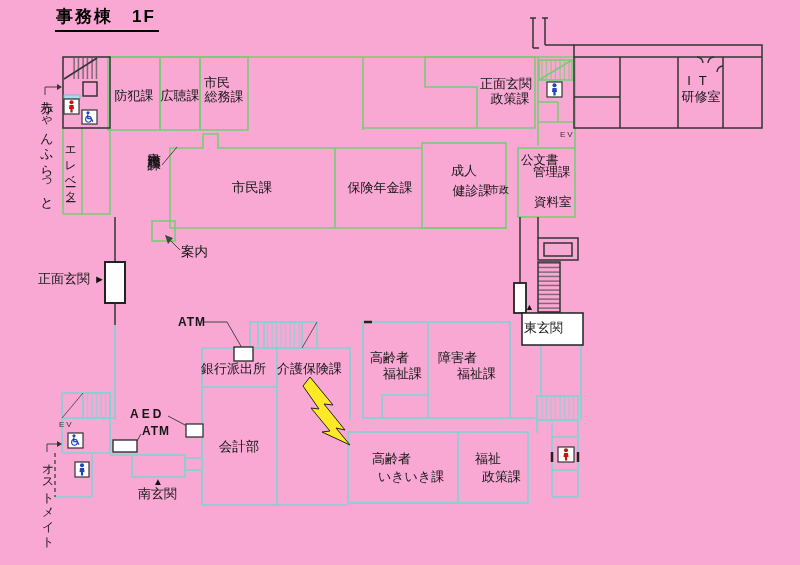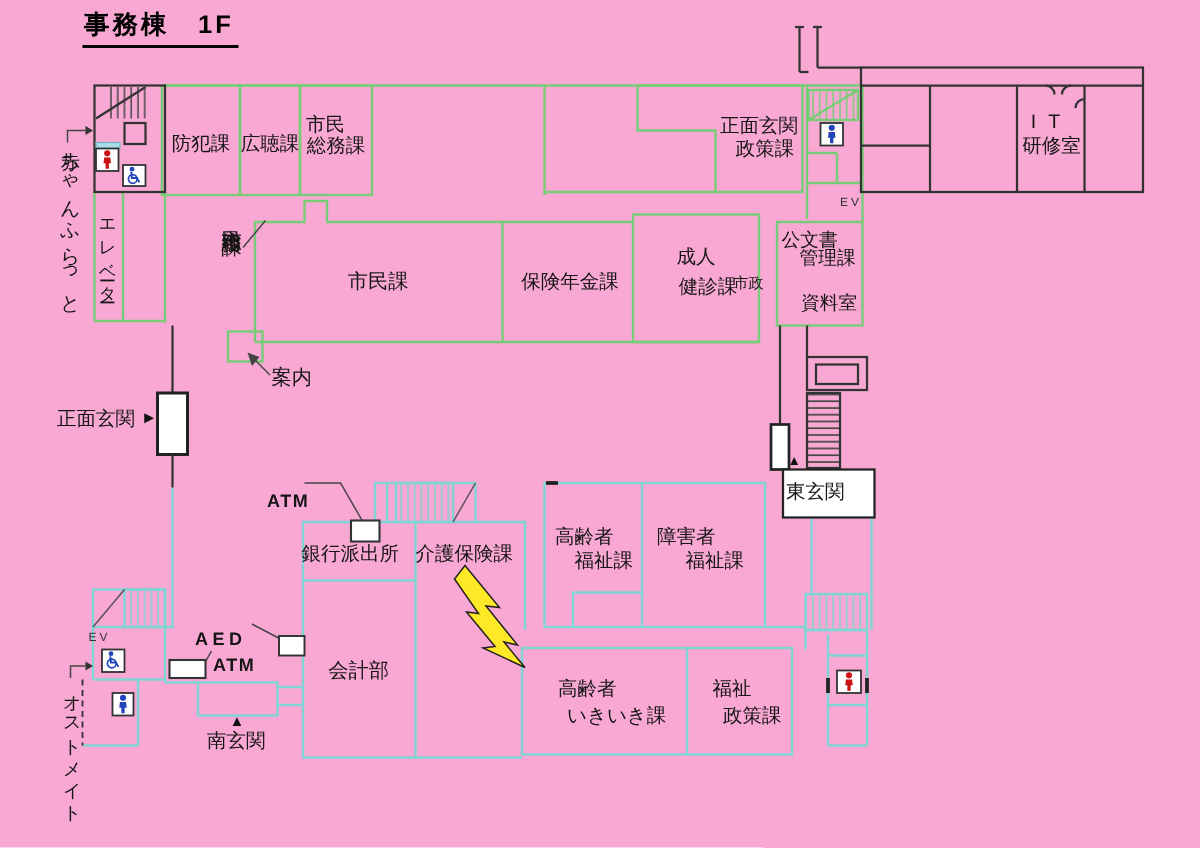--- a/index.html
+++ b/index.html
@@ -5,21 +5,21 @@
   html,body{margin:0;padding:0;background:#fff;}
   .stage{position:relative;width:800px;height:565px;background:#f9a8d4;overflow:hidden;
          font-family:"Liberation Sans","DejaVu Sans",sans-serif;}
   .stage svg{position:absolute;left:0;top:0;}
   .lbl{position:absolute;font-size:13px;line-height:1.1;color:#151515;white-space:nowrap;}
   .c{text-align:center;}
   .v{writing-mode:vertical-rl;text-orientation:upright;letter-spacing:1px;}
   .title{font-size:17px;font-weight:bold;letter-spacing:2px;color:#000;
          border-bottom:2px solid #000;padding:0 3px 3px 1px;}
   .sm{font-size:8px;letter-spacing:2px;color:#333;font-weight:normal;}
-  .en{font-size:12px;font-weight:bold;letter-spacing:1px;margin-top:12px;}
+  .en{font-size:12px;font-weight:bold;letter-spacing:1px;}
   .ls3{letter-spacing:3px;text-align:right;}
   .ls8{letter-spacing:8px;}
   .s11{font-size:11.5px;}
   .s12{font-size:12px;}
   .s135{font-size:13.5px;}
   .arrow{color:#111;}
 </style>
 </head>
 <body>
 

